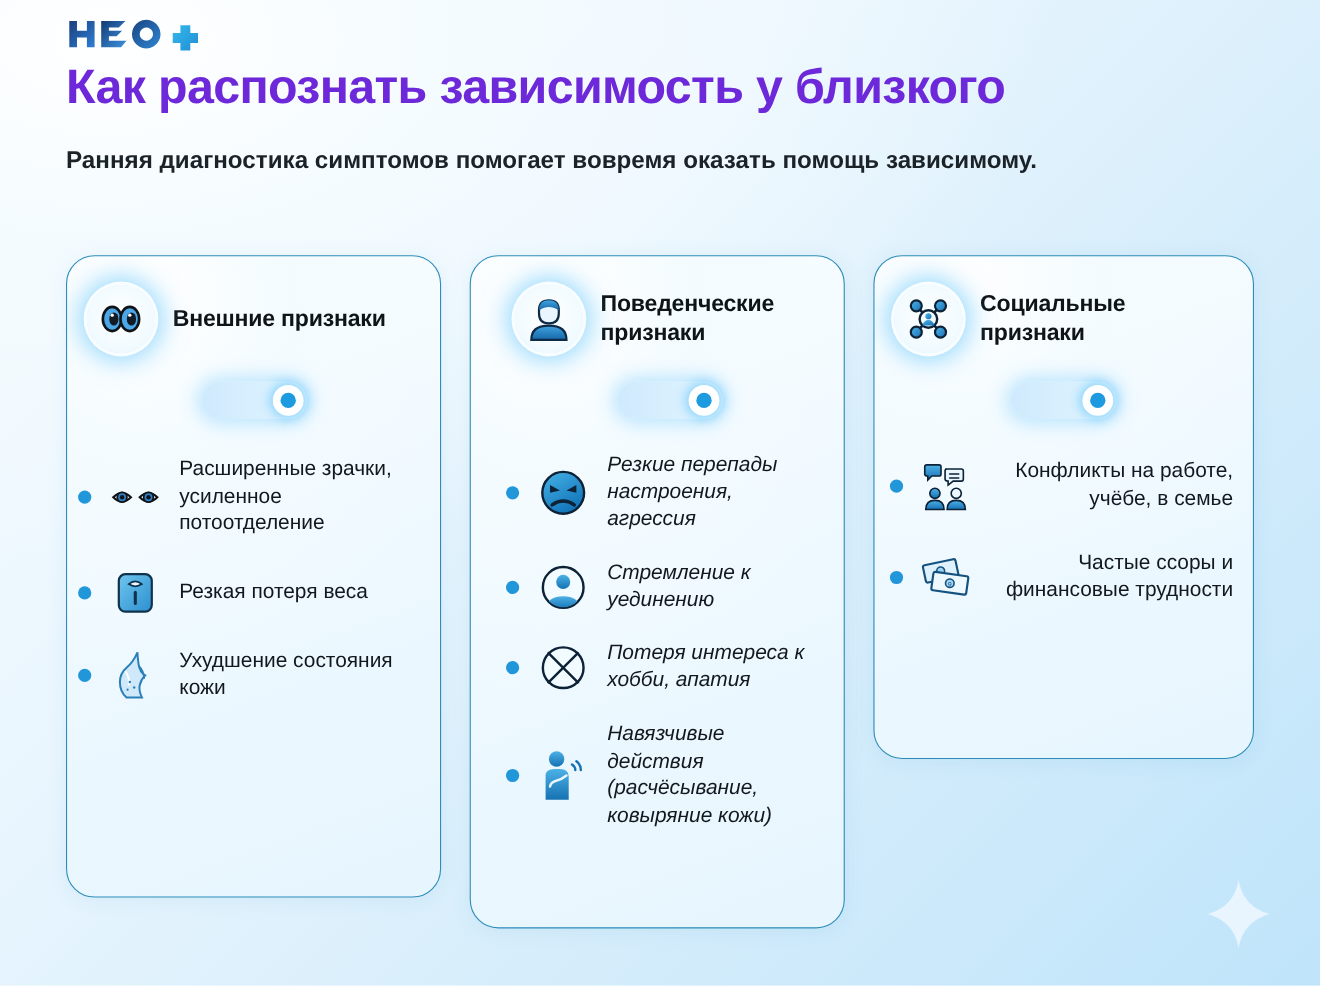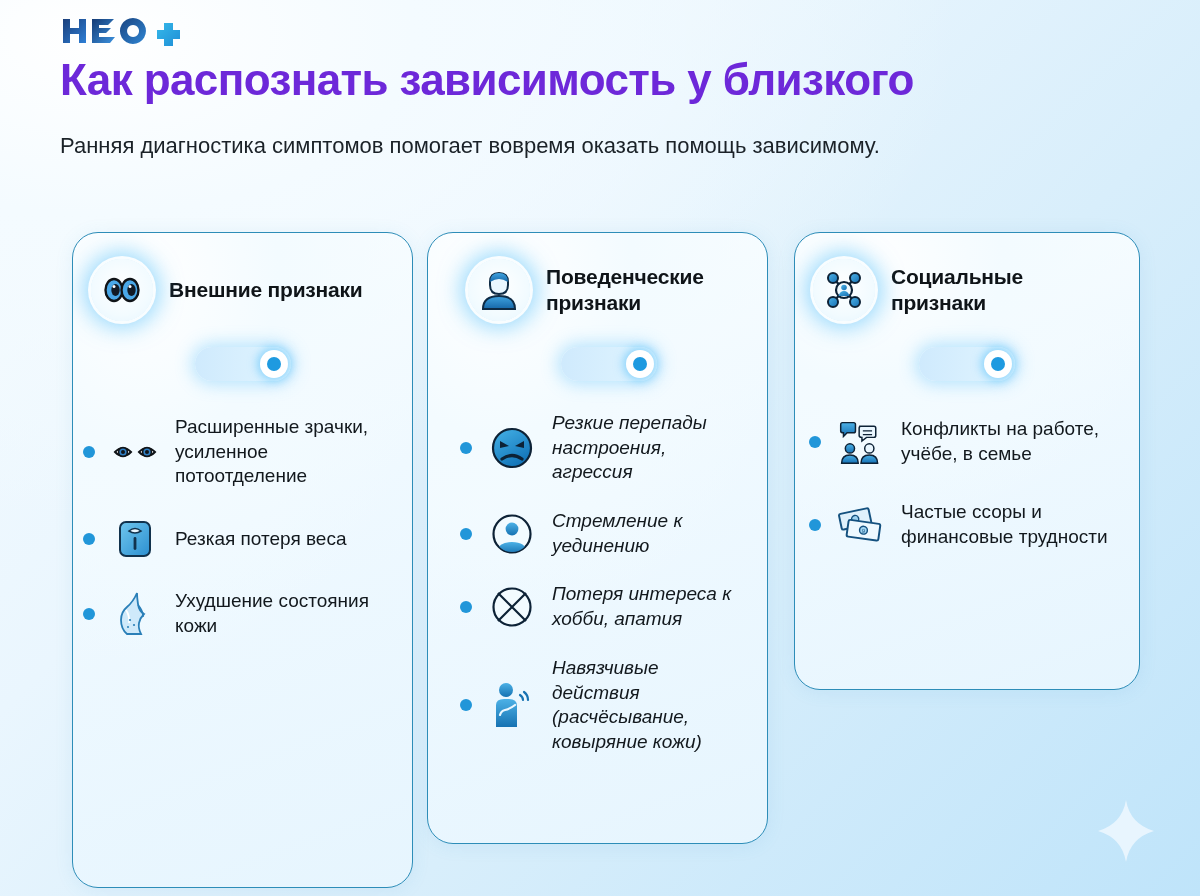--- a/index.html
+++ b/index.html
@@ -22,38 +22,38 @@
   .logo svg{ display:block; }
 
   
   .title{
     position:absolute; left:60px; top:55px; width:1090px;
     font-size:44px; font-weight:bold; letter-spacing:-0.6px;
     color:#6d28d9; line-height:1.12; white-space:nowrap;
   }
   .subtitle{
     position:absolute; left:60px; top:130px; width:900px;
-    font-size:22px; line-height:1.46; color:#1b2228; font-weight:400;
+    font-size:22px; line-height:1.46; color:#1b2228; font-weight:700;
   }
 
   
   .cards{
     position:absolute; left:60px; top:232px; width:1080px; height:615px;
   }
   .card{
     position:absolute; top:0;
     border:1.6px solid #2d8db8;
     border-radius:26px;
     background:
       radial-gradient(90% 60% at 20% 6%, #ffffff 0%, #f3fbff 45%, rgba(243,251,255,0) 100%),
       linear-gradient(160deg,#fbfeff 0%, #eff9ff 45%, #e6f5fe 100%);
     box-shadow:0 2px 18px rgba(70,160,210,0.10);
     overflow:hidden;
   }
-  .card.c1{ left:12px;   width:341px; height:656px; }
+  .card.c1{ left:0px;   width:341px; height:584px; }
   .card.c2{ left:367px; width:341px; height:612px;padding-left:22px; }
   .card.c3{ left:734px; width:346px; height:458px; }
 
   
   .card-head{
     display:flex; align-items:center; gap:16px;
     padding:26px 18px 0 18px;
   }
   .head-icon{
     position:relative;
@@ -104,21 +104,21 @@
   .li-icon svg{ display:block; }
   .li-text{
     font-size:19px; line-height:1.30; color:#12181d; font-weight:400;
   }
 
   
   .c1 .card-list{ margin-top:34px; }
   .c1 .li{ margin-bottom:26px; }
   .c2 .card-list{ margin-top:30px; }
   .c2 .li{ margin-bottom:24px;font-style:italic; }
-  .c3 .card-list{ margin-top:36px; padding-left:14px; }
+  .c3 .card-list{ margin-top:36px; padding-left:14px;text-align:right; }
   .c3 .li{ margin-bottom:34px; }
 
   
   .sparkle{ position:absolute; right:46px; bottom:34px; width:56px; height:62px; }
 </style>
 </head>
 <body>
 
 <div class="logo">
   <svg width="132" height="32" viewBox="0 0 132 32" aria-label="NEO+">

